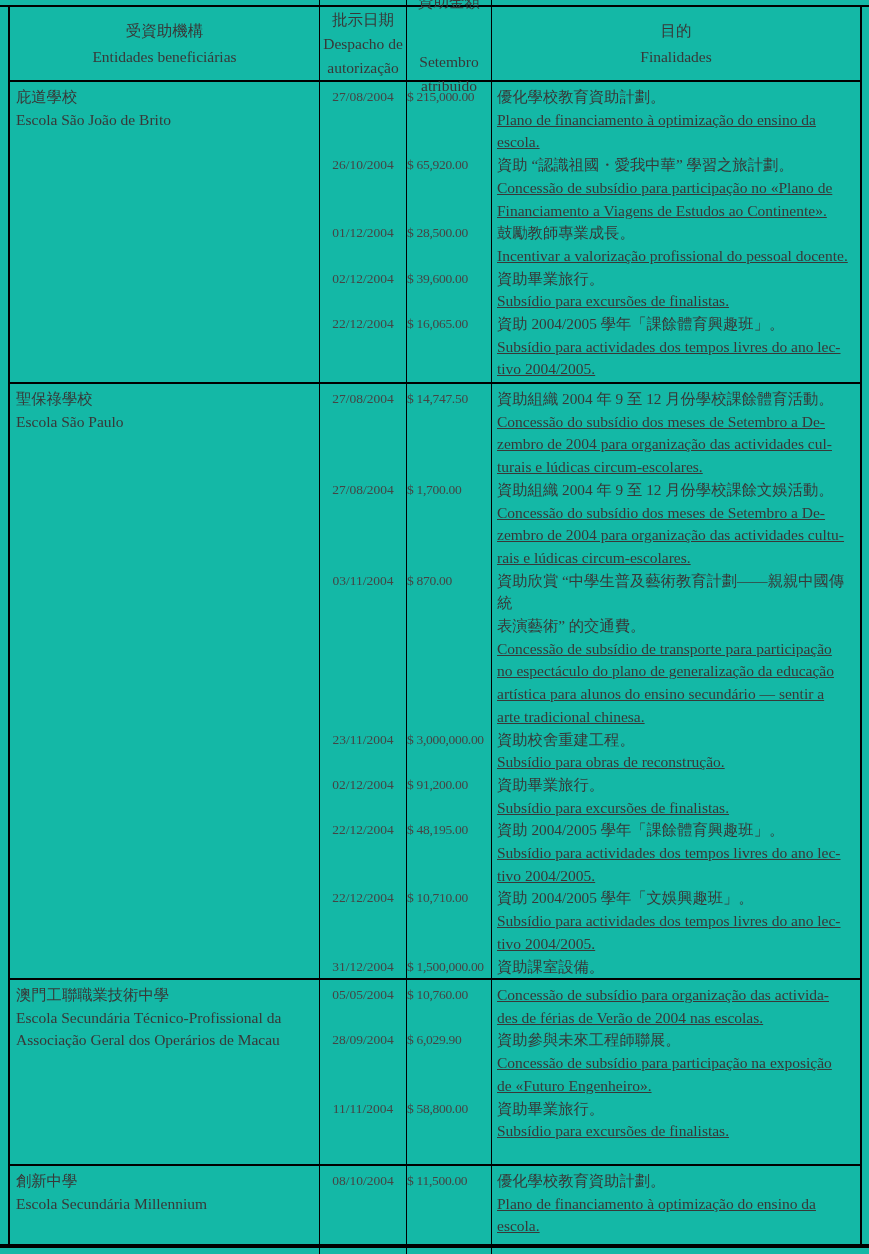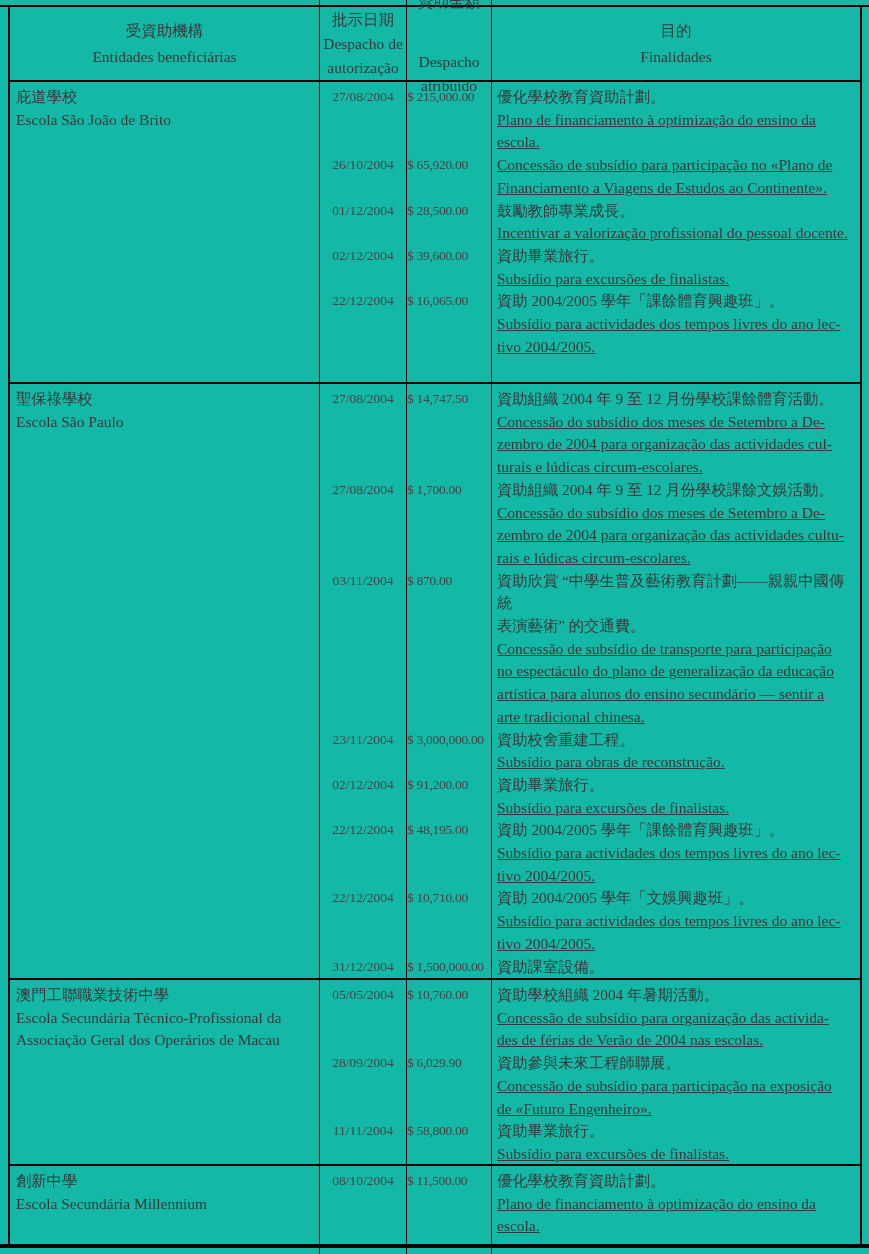--- a/index.html
+++ b/index.html
@@ -88,21 +88,21 @@
         <div class="hcn">受資助機構</div>
         <div class="hpt">Entidades beneficiárias</div>
       </div>
       <div class="hcell hc2">
         <div class="hcn">批示日期</div>
         <div class="hpt">Despacho de
 autorização</div>
       </div>
       <div class="hcell hc3">
         <div class="hcn">資助金額</div>
-        <div class="hpt">Despacho
+        <div class="hpt">Setembro
 atribuído</div>
       </div>
       <div class="hcell hc4">
         <div class="hcn">目的</div>
         <div class="hpt">Finalidades</div>
       </div>
     </div>
     <div id="sections">
         <div class="section" style="height: 300px;">
           <div class="vline v1"></div>
@@ -117,20 +117,21 @@
               <div class="epurp">
                 <div class="cn">優化學校教育資助計劃。</div>
                 <div class="pt">Plano de financiamento à optimização do ensino da
 escola.</div>
               </div>
               <div class="edate">27/08/2004</div>
               <div class="eamt">$ 215,000.00</div>
             </div>
             <div class="entry">
               <div class="epurp">
+                <div class="cn">資助 “認識祖國・愛我中華” 學習之旅計劃。</div>
                 <div class="pt">Concessão de subsídio para participação no «Plano de
 Financiamento a Viagens de Estudos ao Continente».</div>
               </div>
               <div class="edate">26/10/2004</div>
               <div class="eamt">$ 65,920.00</div>
             </div>
             <div class="entry">
               <div class="epurp">
                 <div class="cn">鼓勵教師專業成長。</div>
                 <div class="pt">Incentivar a valorização profissional do pessoal docente.</div>
@@ -247,21 +248,20 @@
           <div class="vline v2"></div>
           <div class="vline v3"></div>
           <div class="entity">
             <div class="cn">澳門工聯職業技術中學</div>
             <div class="pt">Escola Secundária Técnico-Profissional da
 Associação Geral dos Operários de Macau</div>
           </div>
           <div class="sec-inner">
             <div class="entry">
               <div class="epurp">
-                <div class="cn">資助學校組織 2004 年暑期活動。</div>
                 <div class="pt">Concessão de subsídio para organização das activida-
 des de férias de Verão de 2004 nas escolas.</div>
               </div>
               <div class="edate">05/05/2004</div>
               <div class="eamt">$ 10,760.00</div>
             </div>
             <div class="entry">
               <div class="epurp">
                 <div class="cn">資助參與未來工程師聯展。</div>
                 <div class="pt">Concessão de subsídio para participação na exposição

